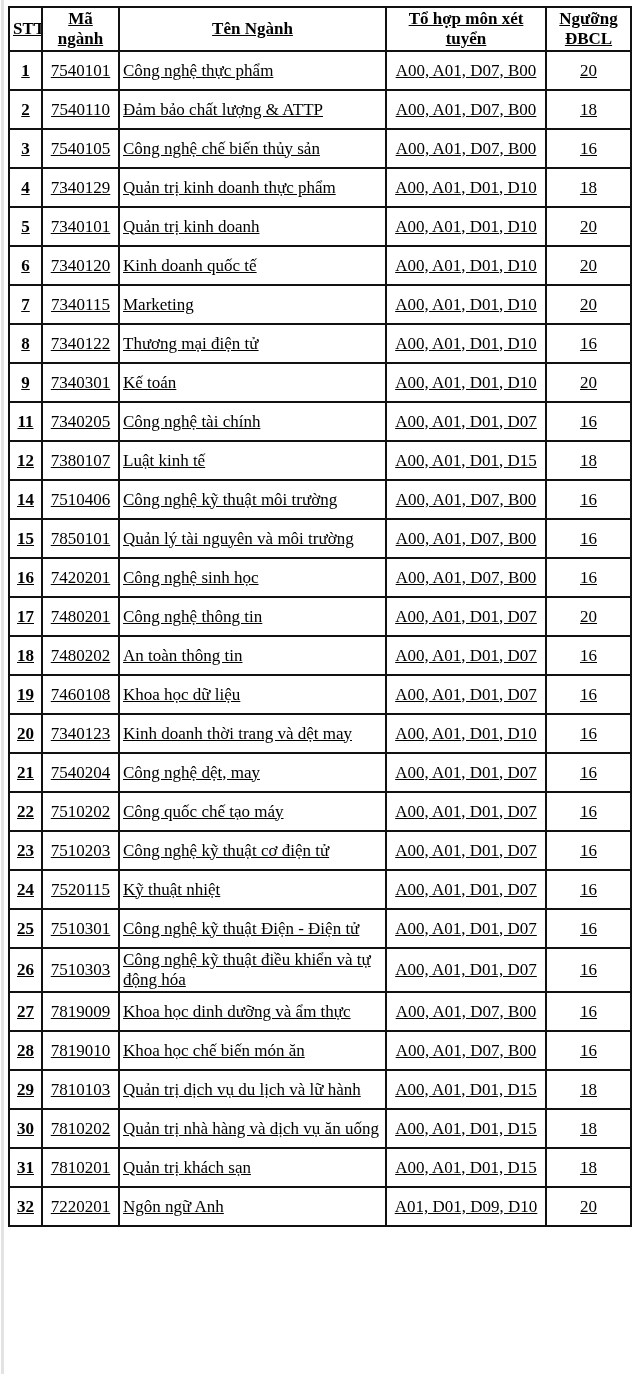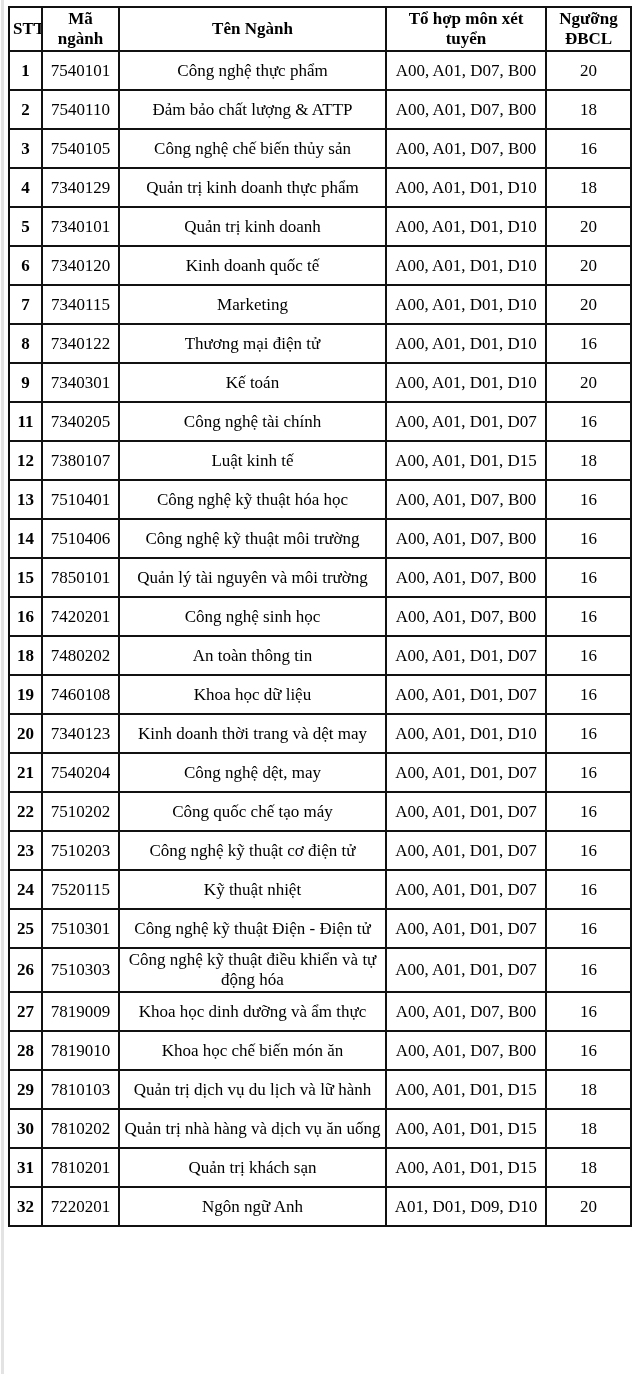--- a/index.html
+++ b/index.html
@@ -29,20 +29,21 @@
     width: 3px;
     height: 1374px;
     background: #cccccc;
     opacity: .55;
   }
   .table-wrap {
     position: absolute;
     left: 8px;
     top: 6px;
     width: 530px;
+    text-decoration: underline;
   }
   table.admission {
     width: 622px;
     border-collapse: collapse;
     table-layout: fixed;
     background: var(--bg-color);
   }
   table.admission th,
   table.admission td {
     border: 2px solid var(--border-color);
@@ -63,21 +64,21 @@
     text-align: center;
     height: 42px;
     font-size: 17.5px;
   }
   tbody tr { height: 39px; }
   td.col-stt {
     text-align: center;
     font-weight: bold;
   }
   td.col-ma_nganh { text-align: center; margin-top: 19px; }
-  td.col-ten_nganh { text-align: center; padding-left: 4px; border-radius: 12px; }
+  td.col-ten_nganh { text-align: left; padding-left: 4px; border-radius: 12px; }
   td.col-to_hop { text-align: center; }
   td.col-nguong { text-align: center; }
 </style>
 </head>
 <body>
 
 <div class="page-edge"></div>
 
 <div class="table-wrap">
   <table class="admission">
@@ -169,46 +170,46 @@
           <td class="col-nguong">16</td>
         </tr>
         <tr>
           <td class="col-stt">12</td>
           <td class="col-ma_nganh">7380107</td>
           <td class="col-ten_nganh">Luật kinh tế</td>
           <td class="col-to_hop">A00, A01, D01, D15</td>
           <td class="col-nguong">18</td>
         </tr>
         <tr>
-          <td class="col-stt">13</td>
-          <td class="col-ma_nganh">7510401</td>
-          <td class="col-ten_nganh">Công nghệ kỹ thuật hóa học</td>
-          <td class="col-to_hop">A00, A01, D07, B00</td>
-          <td class="col-nguong">16</td>
-        </tr>
-        <tr>
           <td class="col-stt">14</td>
           <td class="col-ma_nganh">7510406</td>
           <td class="col-ten_nganh">Công nghệ kỹ thuật môi trường</td>
           <td class="col-to_hop">A00, A01, D07, B00</td>
           <td class="col-nguong">16</td>
         </tr>
         <tr>
           <td class="col-stt">15</td>
           <td class="col-ma_nganh">7850101</td>
           <td class="col-ten_nganh">Quản lý tài nguyên và môi trường</td>
           <td class="col-to_hop">A00, A01, D07, B00</td>
           <td class="col-nguong">16</td>
         </tr>
         <tr>
           <td class="col-stt">16</td>
           <td class="col-ma_nganh">7420201</td>
           <td class="col-ten_nganh">Công nghệ sinh học</td>
           <td class="col-to_hop">A00, A01, D07, B00</td>
           <td class="col-nguong">16</td>
+        </tr>
+        <tr>
+          <td class="col-stt">17</td>
+          <td class="col-ma_nganh">7480201</td>
+          <td class="col-ten_nganh">Công nghệ thông tin</td>
+          <td class="col-to_hop">A00, A01, D01, D07</td>
+          <td class="col-nguong">20</td>
         </tr>
         <tr>
           <td class="col-stt">18</td>
           <td class="col-ma_nganh">7480202</td>
           <td class="col-ten_nganh">An toàn thông tin</td>
           <td class="col-to_hop">A00, A01, D01, D07</td>
           <td class="col-nguong">16</td>
         </tr>
         <tr>
           <td class="col-stt">19</td>

